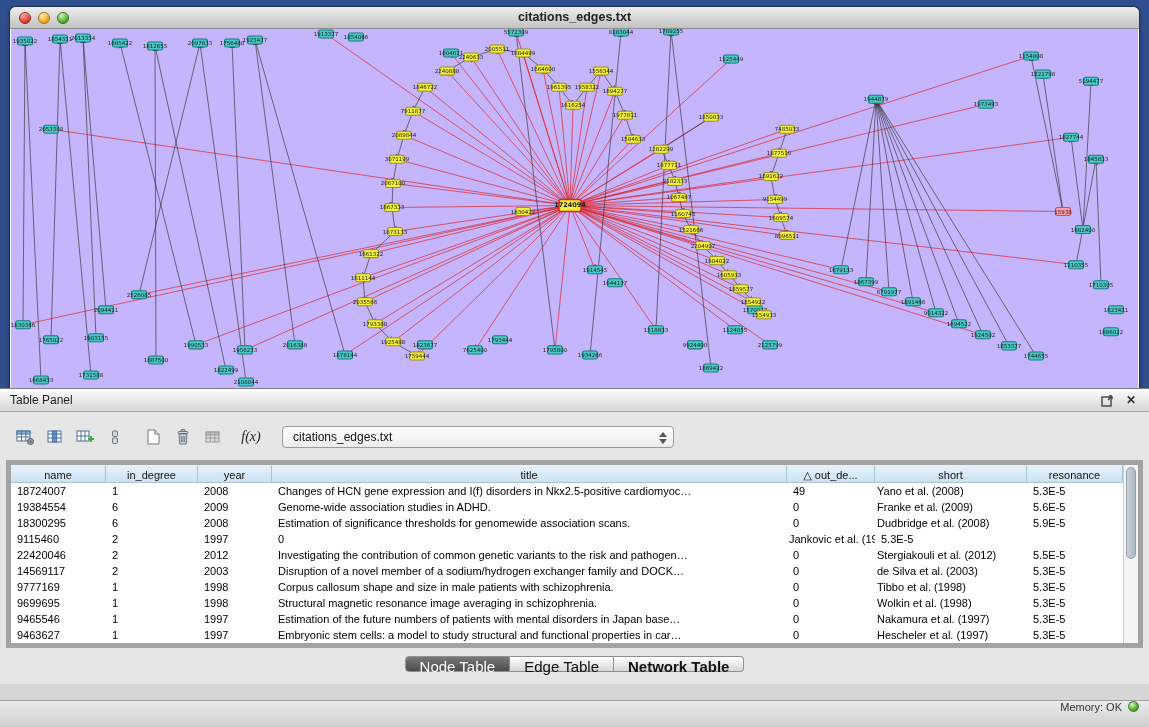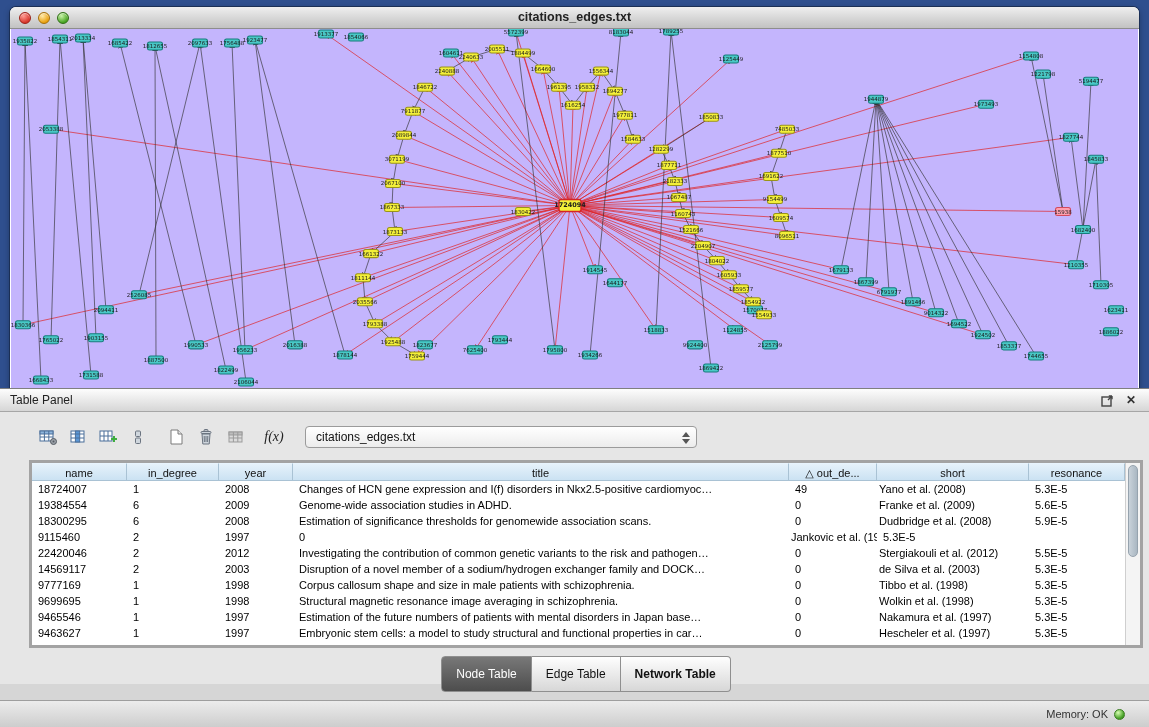--- a/index.html
+++ b/index.html
@@ -48,38 +48,38 @@
     position:absolute;top:388px;left:0;width:1149px;height:296px;
     background:#e6e6e6;border-top:1px solid #7f7f7f;box-sizing:border-box;
   }
   .panel-header{
     height:22px;display:flex;align-items:center;padding:0 10px;
     background:linear-gradient(#fdfdfd,#d6d6d6);border-bottom:1px solid #a6a6a6;
     font-size:12px;color:#222;
   }
   .panel-header .spacer{flex:1;}
   .hdr-icon{width:16px;height:16px;display:inline-flex;align-items:center;justify-content:center;margin-left:8px;cursor:default;color:#333;font-size:12px;font-weight:bold;}
-  .panel-body{position:absolute;top:23px;left:0;right:0;bottom:0;padding-left:23px;}
+  .panel-body{position:absolute;top:23px;left:0;right:0;bottom:0;}
   .toolbar{display:flex;align-items:center;padding:12px 0 8px 12px;height:26px;}
   .tool-btn{width:26px;height:24px;display:inline-flex;align-items:center;justify-content:center;background:transparent;border:none;padding:0;margin-right:4px;}
   .tool-btn.gap{margin-left:8px;}
   .fx-btn{font-family:"Liberation Serif",serif;font-style:italic;font-size:14px;color:#222;}
   .combo{
     position:relative;margin-left:14px;width:392px;height:22px;box-sizing:border-box;
     background:linear-gradient(#ffffff,#ececec);border:1px solid #9b9b9b;border-radius:4px;
     font-size:12px;color:#111;display:flex;align-items:center;padding:0 26px 0 10px;
   }
   .combo .steppers{
     position:absolute;right:6px;top:3px;width:9px;height:16px;display:flex;flex-direction:column;
     align-items:center;justify-content:center;gap:2px;
   }
   .combo .up{width:0;height:0;border-left:4px solid transparent;border-right:4px solid transparent;border-bottom:5px solid #555;}
   .combo .down{width:0;height:0;border-left:4px solid transparent;border-right:4px solid transparent;border-top:5px solid #555;}
   
-  .tbl{position:relative;margin:2px 6px 0 6px;height:188px;background:#ffffff;border:3px solid #a3a3a3;box-sizing:border-box;}
+  .tbl{position:relative;margin:2px 6px 0 6px;height:188px;background:#ffffff;border:5px solid #a3a3a3;box-sizing:border-box;}
   .thead{display:grid;grid-template-columns:95px 92px 74px minmax(0,1fr) 88px 152px 96px;margin-right:15px;}
   .hcell{
     height:18px;line-height:18px;text-align:center;font-size:11px;color:#111;
     background:linear-gradient(#e6f2fb,#cbe2f3);
     border-right:1px solid #a9c2d4;border-bottom:1px solid #a9c2d4;border-top:1px solid #e8f4fd;
     overflow:hidden;white-space:nowrap;box-sizing:border-box;
   }
   .tbody{margin-right:15px;}
   .trow{display:grid;grid-template-columns:95px 92px 74px minmax(0,1fr) 88px 152px 96px;height:16px;}
   .tcell{
@@ -87,32 +87,32 @@
     overflow:hidden;white-space:nowrap;box-sizing:border-box;
   }
   .tcell.c5{text-align:left;padding:0 2px;}
   .vscroll{position:absolute;top:0;right:0;bottom:0;width:15px;background:#f4f4f4;border-left:1px solid #cfcfcf;box-sizing:border-box;}
   .vthumb{position:absolute;top:2px;left:2px;width:10px;height:92px;border-radius:6px;
     background:linear-gradient(90deg,#c9d2da,#aab7c2);border:1px solid #96a3ae;box-sizing:border-box;}
   
   .tabsrow{display:flex;justify-content:center;margin-top:8px;}
   .seggroup{display:flex;}
   .seg{
-    height:36px;padding:0 14px;font-size:12px;line-height:20px;
+    height:16px;padding:0 14px;font-size:15px;line-height:20px;
     background:linear-gradient(#fefefe,#d7d7d7);color:#111;
     border:1px solid #8f8f8f;border-left:none;cursor:default;font-family:"Liberation Sans",sans-serif;
   }
   .seg:first-child{border-left:1px solid #8f8f8f;border-radius:4px 0 0 4px;}
   .seg:last-child{border-radius:0 4px 4px 0;font-weight:bold;}
   .seg.active{background:linear-gradient(#787878,#4d4d4d);color:#fff;}
   
   .status{
     position:absolute;bottom:0;left:0;width:1149px;height:27px;
     background:linear-gradient(#ececec,#cdcdcd);border-top:1px solid #9e9e9e;box-sizing:border-box;
-    display:flex;align-items:center;justify-content:flex-end;padding-right:24px;
+    display:flex;align-items:flex-start;justify-content:flex-end;padding-right:10px;
     font-size:11px;color:#333;
   }
   .memdot{width:11px;height:11px;border-radius:50%;margin-left:6px;
     background:radial-gradient(circle at 35% 30%,#d9ffb3,#4aa32a 65%,#2e7d1a);border:1px solid #3a7d20;box-sizing:border-box;}
 </style>
 </head>
 <body>
 
 <div class="desktop-top">
   <div class="net-window">

